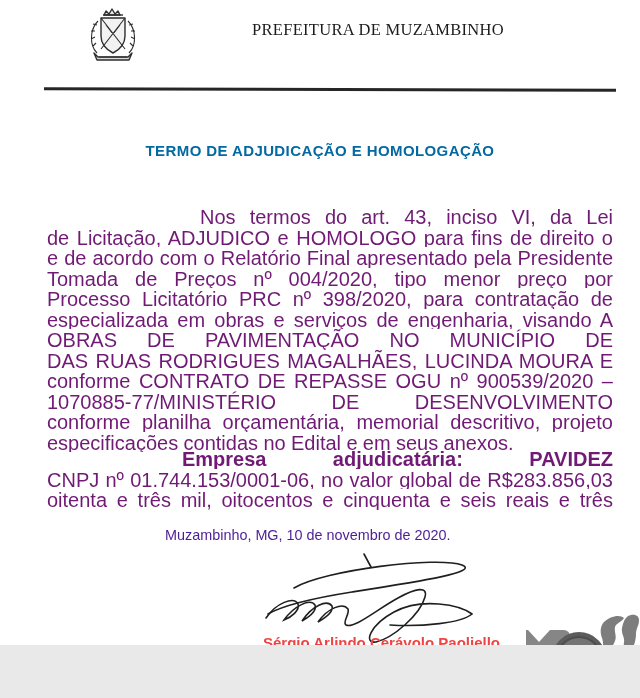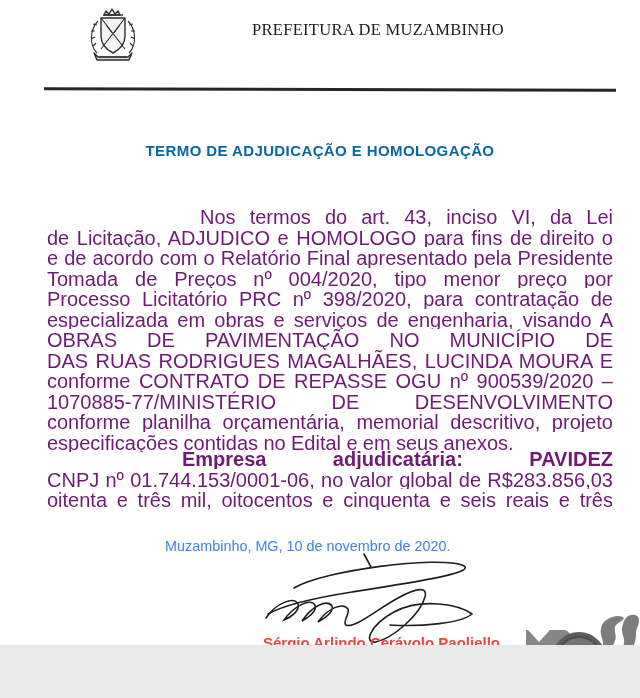--- a/index.html
+++ b/index.html
@@ -17,21 +17,21 @@
              font-weight:bold;font-size:15px;letter-spacing:.4px;color:#0369a1;}
   
   .para{position:absolute;left:47px;width:566px;font-size:20px;color:#701a75;}
   .ln{height:20.5px;overflow:hidden;text-align:justify;text-align-last:justify;
       white-space:normal;word-spacing:-.2px;}
   .ln.first1{padding-left:153px;}
   .ln.first2{padding-left:135px;font-weight:bold;}
   .ln.last{text-align-last:left;}
   .p1{top:206px;}
   .p2{top:448px;}
-  .dateline{position:absolute;left:165px;top:538px;font-size:14.4px;color:#3b82f6;text-align:center;}
+  .dateline{position:absolute;left:165px;top:527px;font-size:14.4px;color:#4c1d95;text-align:center;}
   
   .sig{position:absolute;left:252px;top:548px;width:246px;height:108px;}
   .sign-block{position:absolute;left:140px;top:634px;width:360px;text-align:right;
               font-weight:bold;font-size:15px;line-height:17.5px;color:#ef4444;}
   
   .wm{position:absolute;left:516px;top:604px;width:124px;height:94px;opacity:.92;}
 </style>
 </head>
 <body>
 

